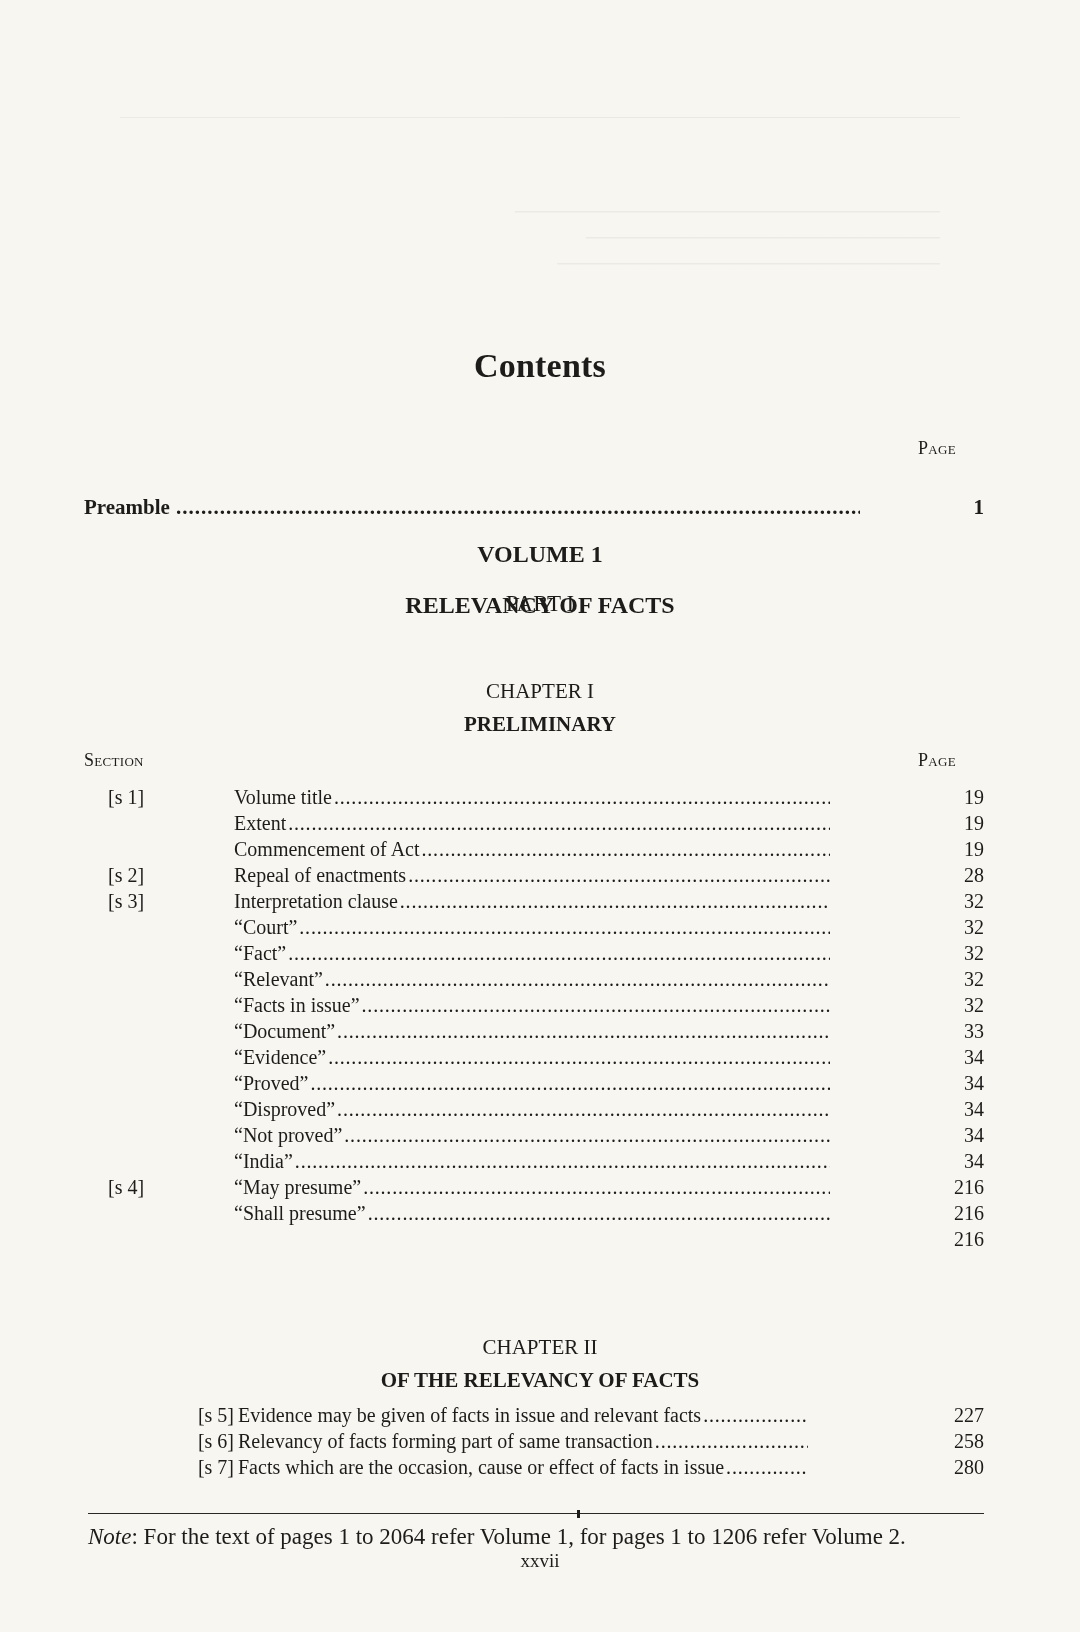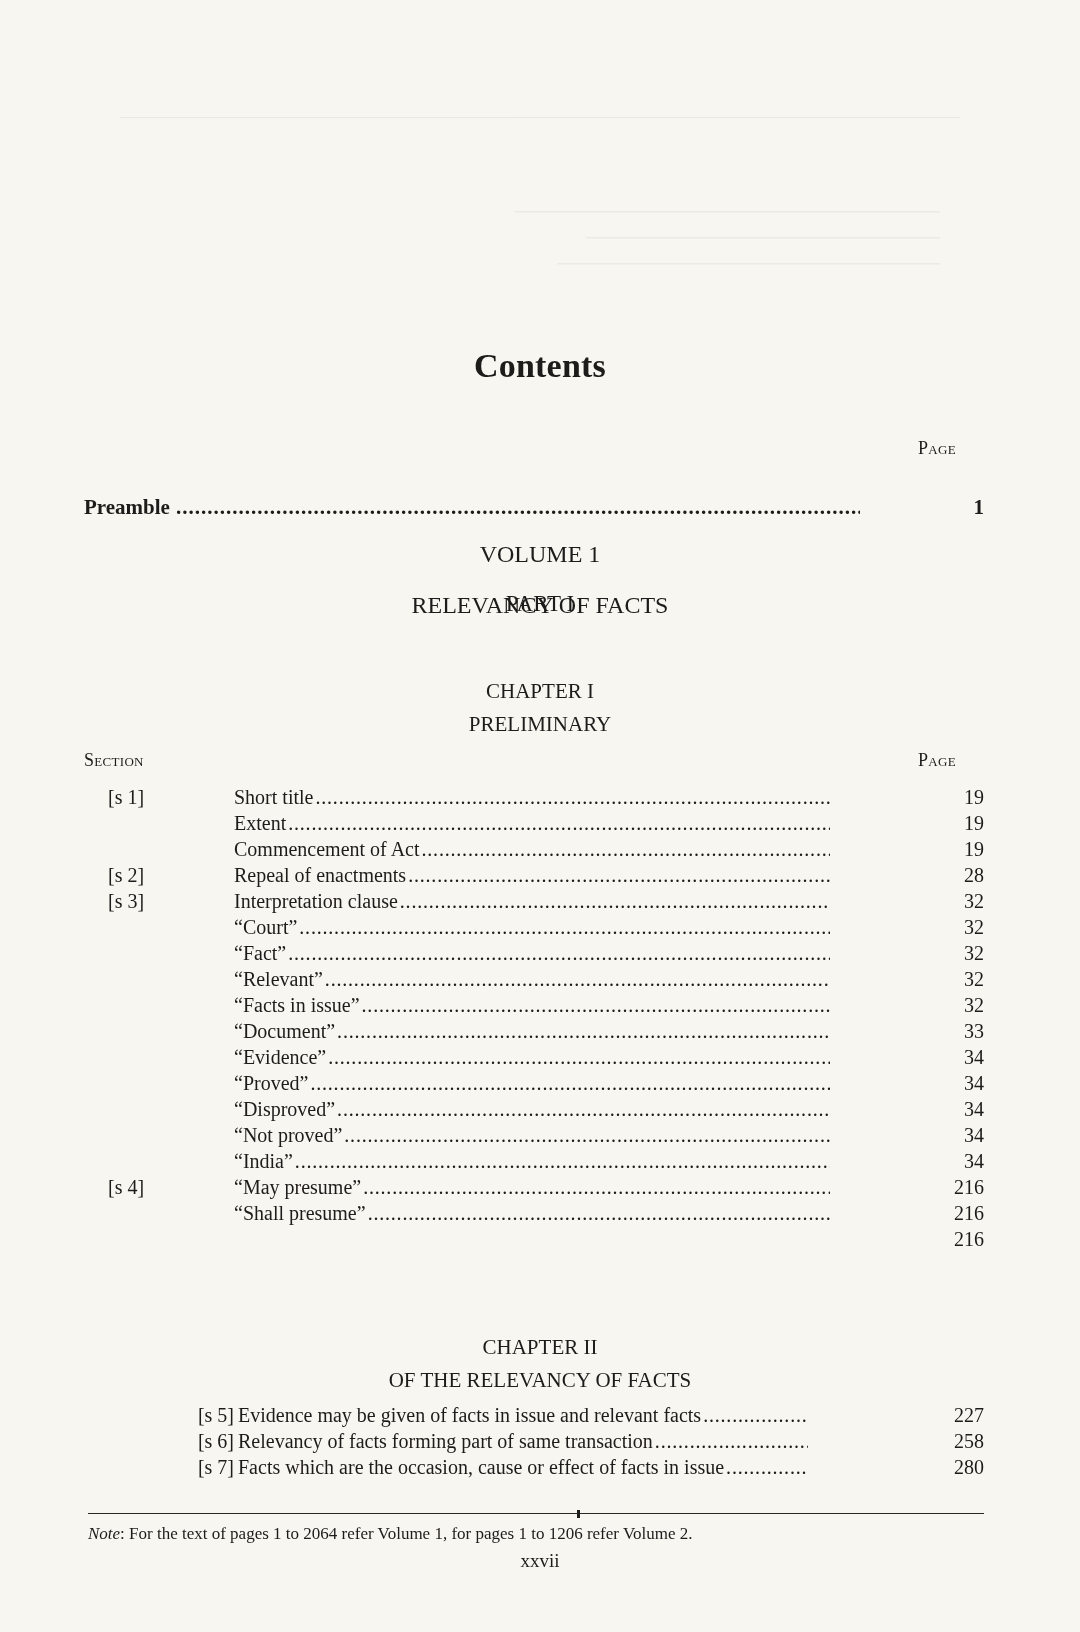--- a/index.html
+++ b/index.html
@@ -84,21 +84,21 @@
       right: 0;
       text-align: right;
       width: 40px;
     }
     .center-head {
       position: absolute;
       left: 0; width: 1080px;
       text-align: center;
       font-size: 24px;
     }
-    .center-head.bold { font-weight: normal; }
+    .center-head.bold { font-weight: bold; }
     .center-head.small { font-size: 21px; }
 
     .entries {
       position: absolute;
       left: 84px;
       width: 900px;
     }
     .entry {
       position: relative;
       height: 26px;
@@ -145,21 +145,21 @@
       top: 1513px;
       left: 88px;
       width: 896px;
       height: 0;
       border-top: 1.5px solid #2a2826;
     }
     .note {
       position: absolute;
       top: 1524px;
       left: 88px;
-      font-size: 17px;
+      font-size: 23px;
     }
     .note .n-lbl { font-style: italic; }
     .folio {
       position: absolute;
       top: 1550px;
       left: 0; width: 1080px;
       text-align: center;
       font-size: 19px;
     }
     .tick {
@@ -196,21 +196,21 @@
   <div class="center-head bold small" style="top:712px;">PRELIMINARY</div>
   <div class="center-head small" style="top:679px;">CHAPTER I</div>
 
   <div class="col-head" style="top:750px; left:84px;">Section</div>
   <div class="col-head" style="top:750px; right:124px;">Page</div>
 
   <div class="entries" style="top:786px;">
     <div class="entry">
       <span class="sec">[s 1]</span>
       <span class="txt">
-          <span class="t">Short title</span>
+          <span class="t">Volume title</span>
           <span class="d"></span>
         </span>
       <span class="pg">19</span>
     </div>
     <div class="entry">
       <span class="sec"></span>
       <span class="txt">
           <span class="t">Extent</span>
           <span class="d"></span>
         </span>

